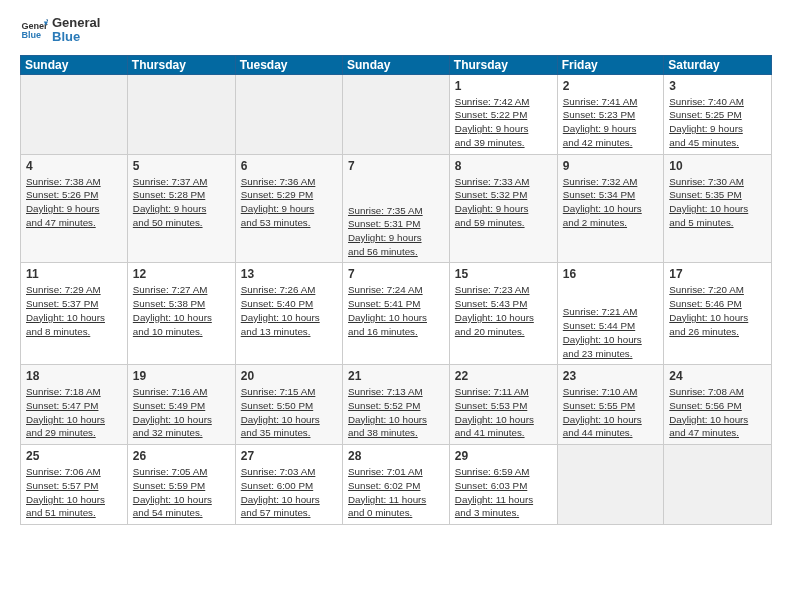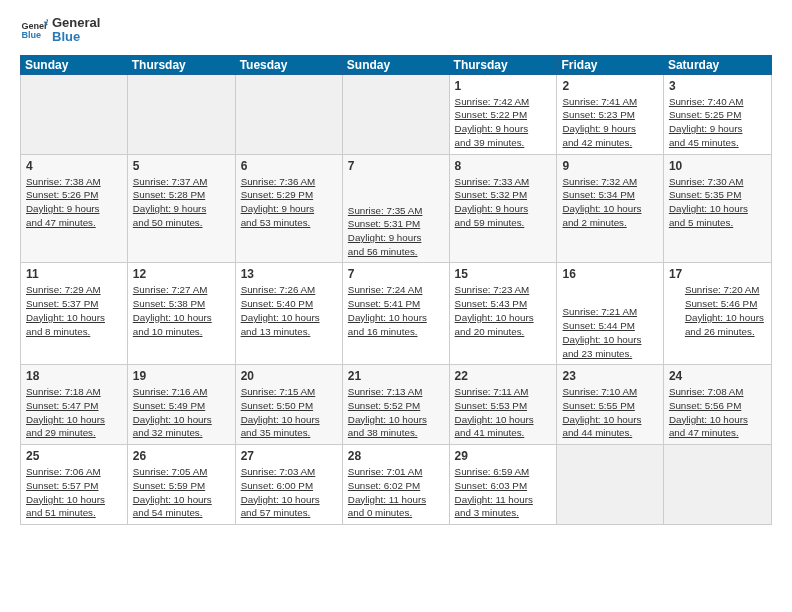--- a/index.html
+++ b/index.html
@@ -228,21 +228,21 @@
         </td>
         <td>
           <div class="day-number">16</div>
           <div class="day-info" style="white-space: pre-line; margin-top: 24px;">Sunrise: 7:21 AM
 Sunset: 5:44 PM
 Daylight: 10 hours
 and 23 minutes.</div>
         </td>
         <td>
           <div class="day-number">17</div>
-          <div class="day-info" style="white-space: pre-line; margin-left: 16px;">Sunrise: 7:20 AM
+          <div class="day-info" style="white-space: pre-line;">Sunrise: 7:20 AM
 Sunset: 5:46 PM
 Daylight: 10 hours
 and 26 minutes.</div>
         </td>
       </tr>
       <tr>
         <td>
           <div class="day-number">18</div>
           <div class="day-info" style="white-space: pre-line;">Sunrise: 7:18 AM
 Sunset: 5:47 PM

